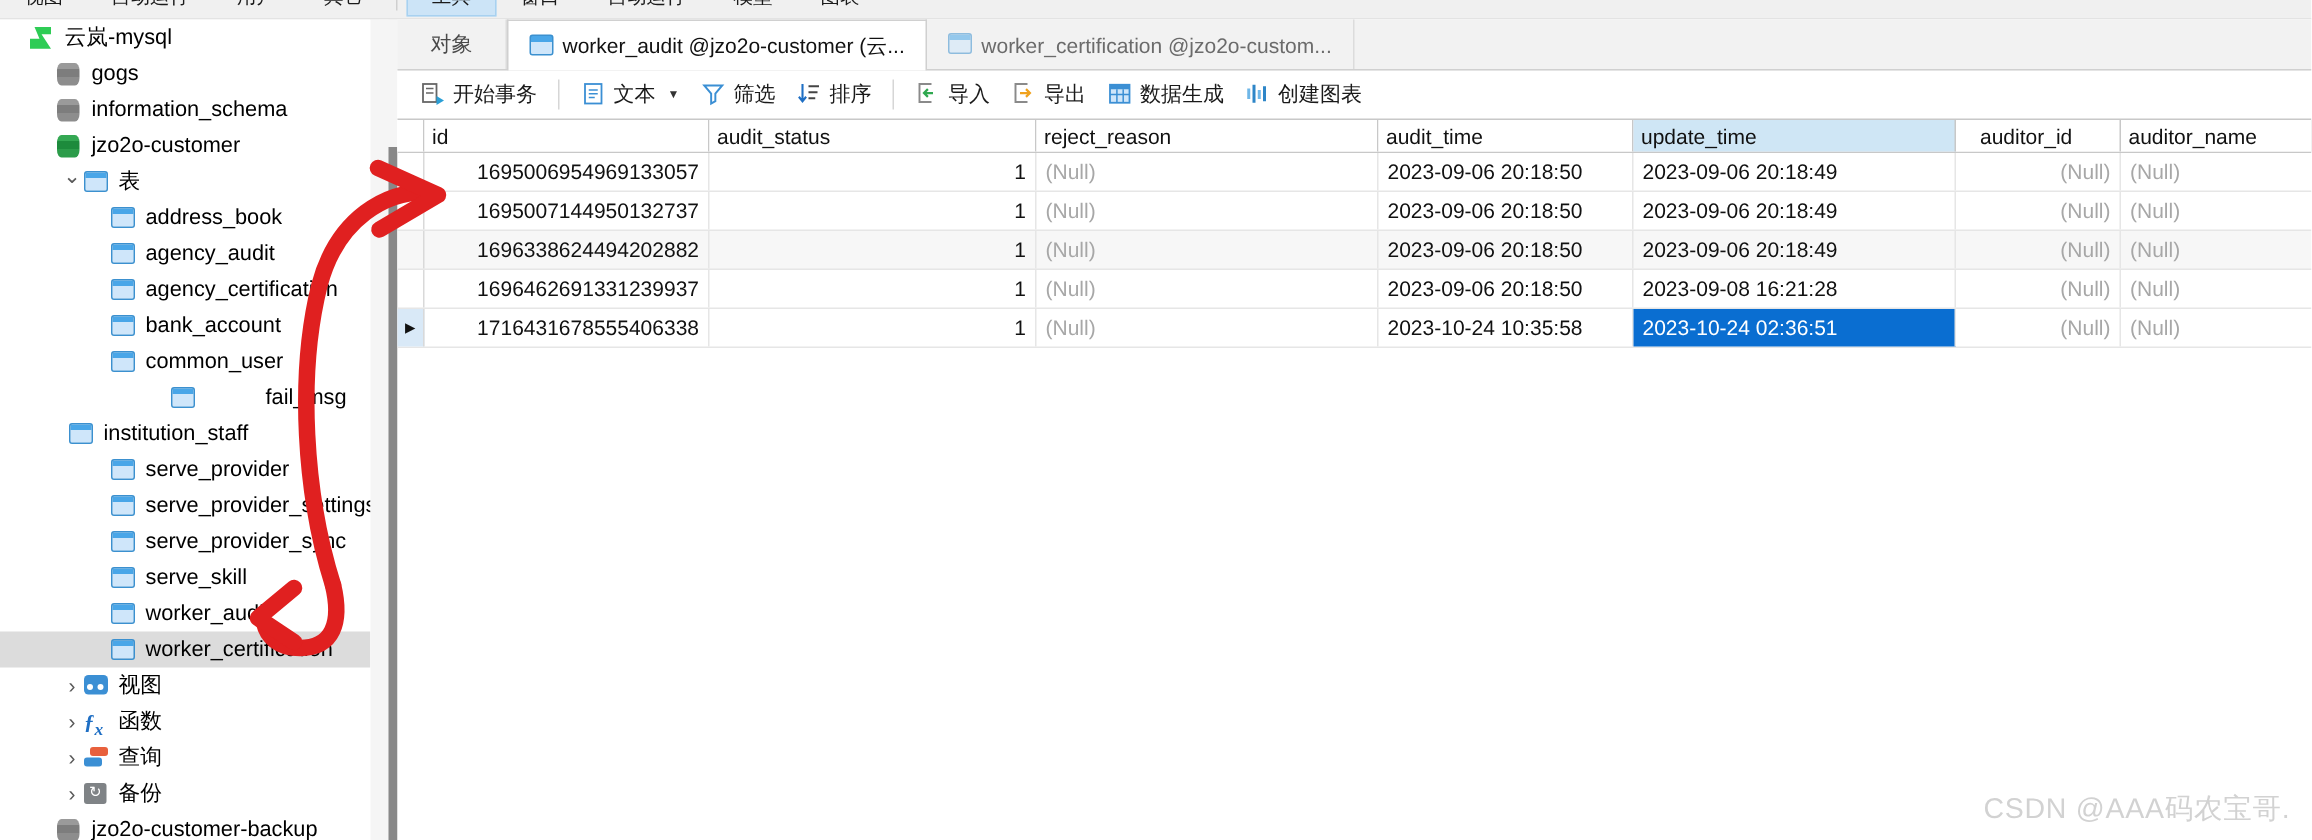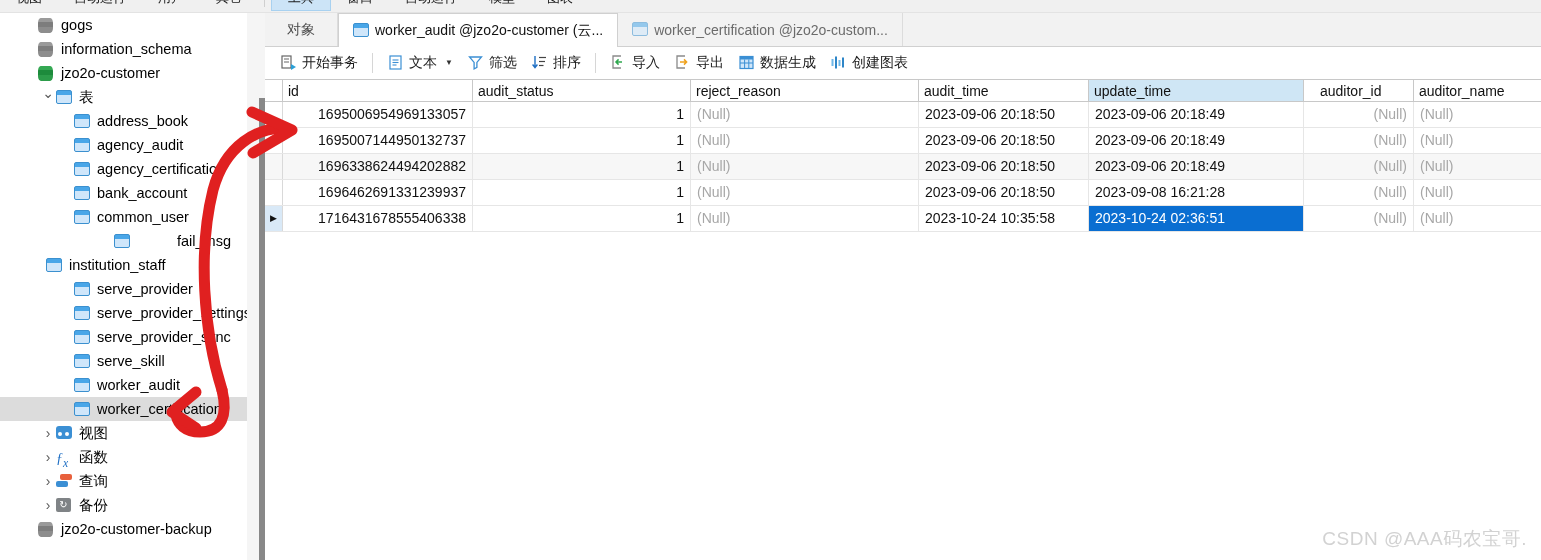--- a/index.html
+++ b/index.html
@@ -86,21 +86,21 @@
     background: #3b8fd4; border-radius: 3px;
     position: relative;
   }
   .ic-view:before, .ic-view:after {
     content: ""; position: absolute; top: 6px; width: 4px; height: 4px;
     border-radius: 50%; background: #fff;
   }
   .ic-view:before { left: 2px; }
   .ic-view:after  { left: 9px; }
   .ic-func {
-    font-style: italic; font-weight: normal; color: #1f6fc4;
+    font-style: italic; font-weight: bold; color: #1f6fc4;
     font-size: 14px; line-height: 14px; font-family: "Liberation Serif", serif;
   }
   .ic-query {
     width: 16px; height: 14px; position: relative;
   }
   .ic-query:before {
     content:""; position:absolute; left:4px; top:0; width:12px; height:6px;
     background:#e8603c; border-radius:2px;
   }
   .ic-query:after {
@@ -254,20 +254,27 @@
         <div class="menu-item active">工具</div>
         <div class="menu-item">窗口</div>
         <div class="menu-item">自动运行</div>
         <div class="menu-item">模型</div>
         <div class="menu-item">图表</div>
       </div>
   </div>
 
   <div class="sidebar">
     <div id="tree-host">
+        <div class="tree-row" style="padding-left: 4px;">
+          <span class="twisty none"></span>
+          <span class="ic">
+            <span class="ic-conn" style="display:block"></span>
+          </span>
+          <span class="tree-label">云岚-mysql</span>
+        </div>
         <div class="tree-row" style="padding-left: 22px;">
           <span class="twisty none"></span>
           <span class="ic">
             <span class="ic-db" style="display:block"></span>
           </span>
           <span class="tree-label">gogs</span>
         </div>
         <div class="tree-row" style="padding-left: 22px;">
           <span class="twisty none"></span>
           <span class="ic">

